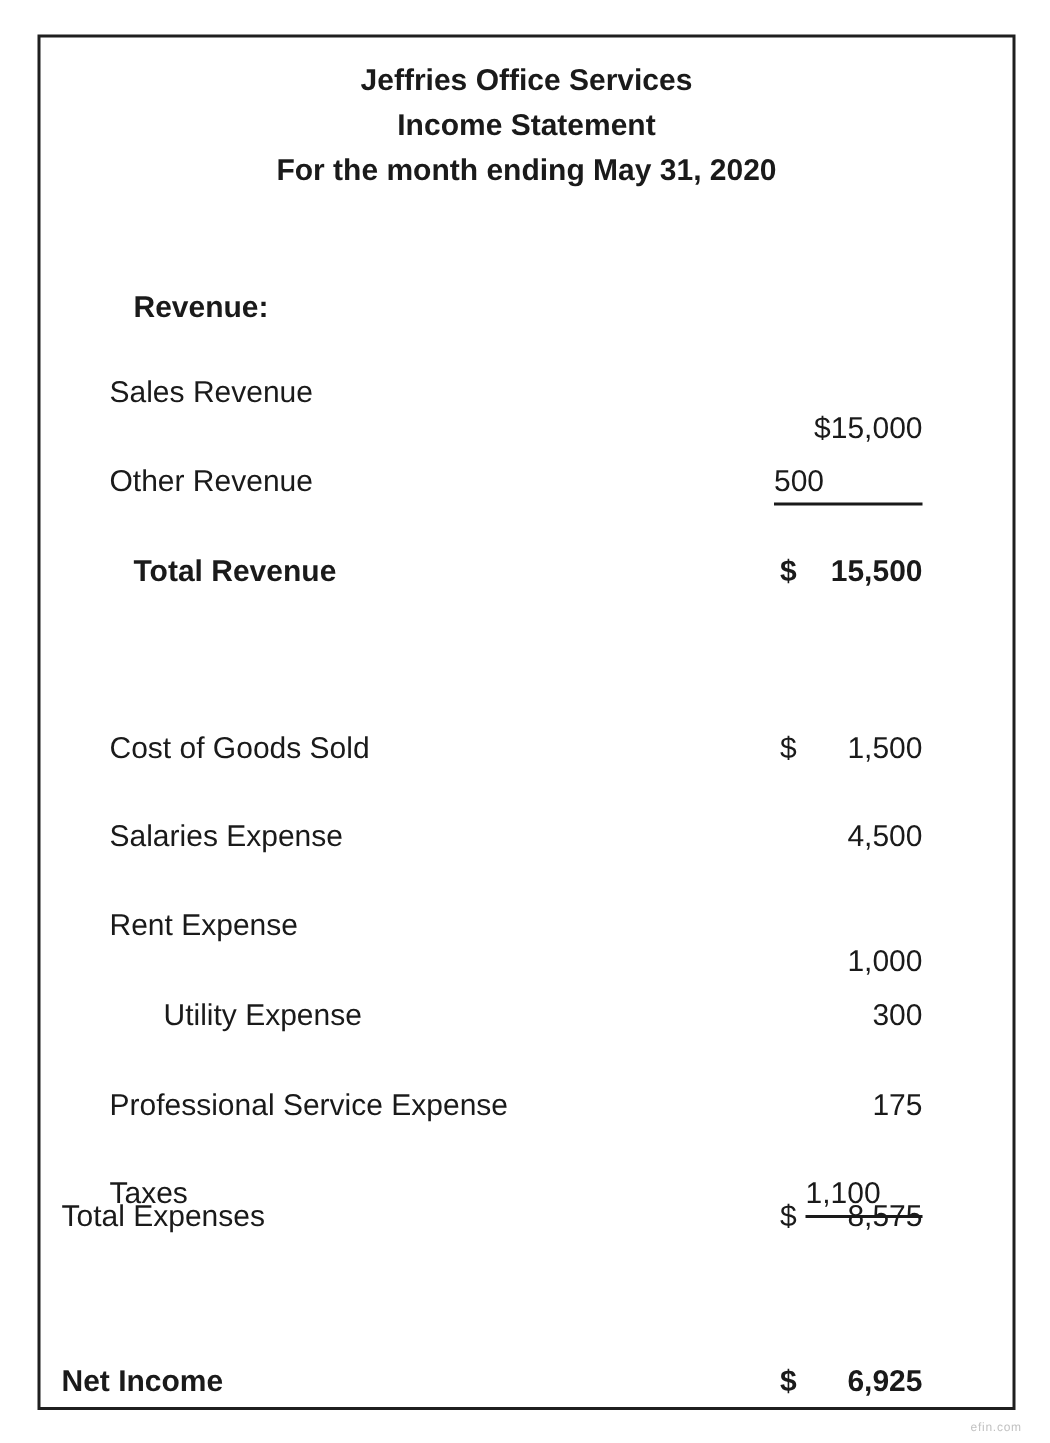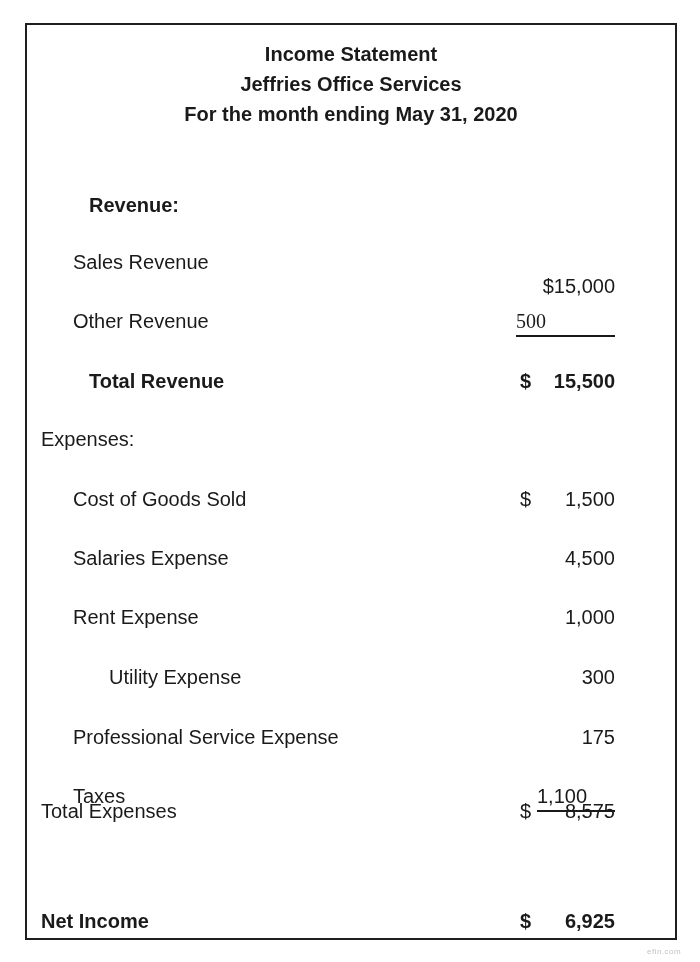--- a/index.html
+++ b/index.html
@@ -57,31 +57,31 @@
   }
   .amt.split {
     display: flex;
     justify-content: space-between;
     width: 95px;
   }
   .amt.underline {
     border-bottom: 2px solid #1a1a1a;
     padding-bottom: 2px;
   }
-  .amt.u-wide  { width: 99px; font-family: Liberation Serif, serif; }
+  .amt.u-wide  { width: 99px; }
   .amt.u-mid   { width: 78px; }
 
   .r1  { top: 168px; }
   .r2  { top: 225px; flex-direction: column; }
   .r3  { top: 284px; }
   .r4  { top: 344px; }
   .r5  { top: 402px; }
   .r6  { top: 462px; }
   .r7  { top: 521px; }
-  .r8  { top: 580px; }
+  .r8  { top: 580px; flex-direction: column; }
   .r9  { top: 640px; margin-left: 36px; }
   .r10 { top: 700px; }
   .r11 { top: 759px; }
   .r12 { top: 774px; }
   .r13 { top: 884px; font-weight: bold; }
 
   .watermark {
     position: absolute;
     left: 647px;
     top: 947px;
@@ -90,22 +90,22 @@
     color: #c2c2c2;
     letter-spacing: 0.5px;
   }
 </style>
 </head>
 <body>
 
 <div class="sheet">
 
   <div class="title-block">
+    <div>Jeffries Office Services</div>
     <div>Income Statement</div>
-    <div>Jeffries Office Services</div>
     <div>For the month ending May 31, 2020</div>
   </div>
 
   <div class="row section bold r1">
     <span class="label">Revenue:</span>
   </div>
 
   <div class="row r2">
     <span class="label">Sales Revenue</span>
     <span class="amt">$15,000</span>
@@ -119,23 +119,20 @@
   </div>
 
   <div class="row section bold r4">
     <span class="label">Total Revenue</span>
     <span class="amt split">
       <span>$</span>
       <span>15,500</span>
     </span>
   </div>
 
-  <div class="row section r5">
-    <span class="label">Expenses:</span>
-  </div>
 
   <div class="row r6">
     <span class="label">Cost of Goods Sold</span>
     <span class="amt split">
       <span>$</span>
       <span>1,500</span>
     </span>
   </div>
 
   <div class="row r7">

